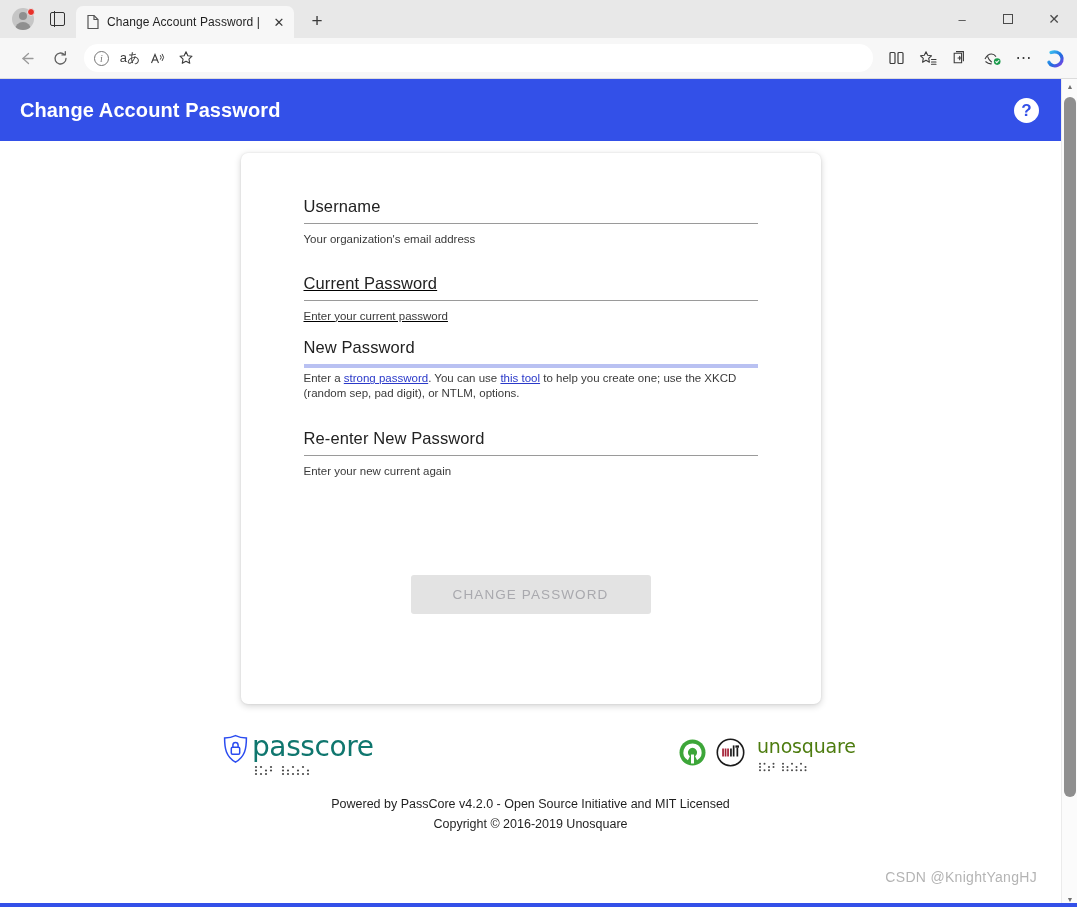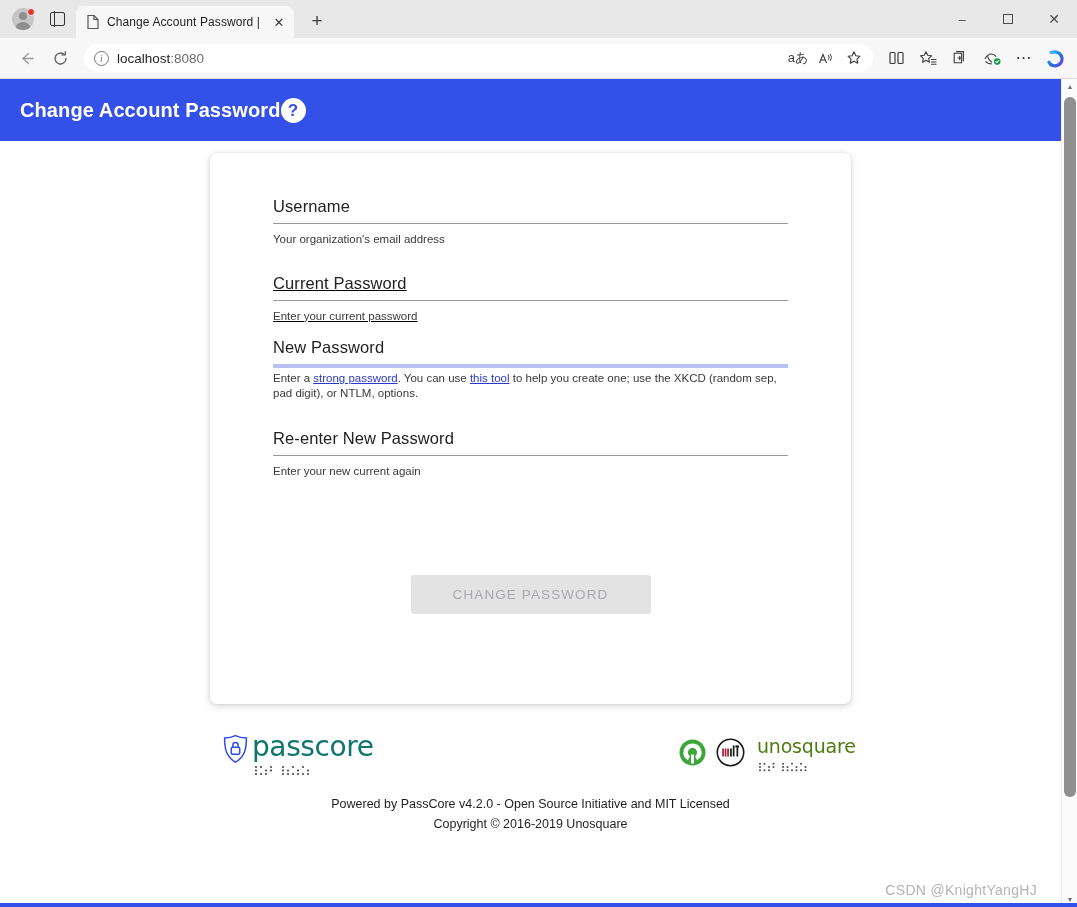--- a/index.html
+++ b/index.html
@@ -174,40 +174,40 @@
     position: relative;
     background: #ffffff;
     overflow: hidden;
   }
 
   .appbar {
     height: 62px;
     background: #3350e8;
     display: flex; align-items: center;
     padding: 0 22px 0 20px;
-    justify-content: flex-start;
+    justify-content: space-between;
   }
   .appbar-title {
     color: #ffffff; font-size: 20px; font-weight: bold;
     letter-spacing: 0.1px;
   }
   .help-btn {
     width: 25px; height: 25px; border-radius: 50%;
     background: #ffffff;
     display: flex; align-items: center; justify-content: center;
     color: #3350e8; font-size: 17px; font-weight: bold;
     line-height: 1;
   }
 
   .content {
     padding: 12px 0 0 0;
   }
 
   .card {
-    width: 641px;
+    width: 580px;
     margin: 0 auto;
     background: #ffffff;
     border-radius: 7px;
     box-shadow: 0 2px 7px rgba(0,0,0,0.18), 0 0 2px rgba(0,0,0,0.10);
     padding: 44px 63px 36px 63px;
     min-height: 551px;
   }
 
   .field { margin-bottom: 6px; }
   .field-label {
@@ -289,21 +289,21 @@
 
   .footer-text {
     text-align: center;
     font-size: 12.5px; color: #1f1f1f;
     line-height: 1.63;
     padding-top: 8px;
   }
 
   
   .watermark {
-    position: absolute; right: 24px; bottom: 9px;
+    position: absolute; right: 24px; bottom: 22px;
     font-size: 14px; color: #b4b4b4;
     letter-spacing: 0.3px;
     pointer-events: none;
   }
 
   
   .scrollbar {
     width: 16px; flex: 0 0 auto;
     background: #fbfbfb;
     border-left: 1px solid #ebebeb;
@@ -374,21 +374,20 @@
     </div>
     <div class="navbtn">
       <svg width="17" height="17" viewBox="0 0 17 17">
         <path d="M14 8.5a5.5 5.5 0 1 1-1.7-3.97" fill="none" stroke="currentColor" stroke-width="1.3" stroke-linecap="round"></path>
         <path d="M13.3 1.6v3.3h-3.3" fill="none" stroke="currentColor" stroke-width="1.3" stroke-linecap="round" stroke-linejoin="round"></path>
       </svg>
     </div>
 
     <div class="urlbar">
       <span class="info-icon">i</span>
-      <span class="url-text"><span>localhost</span><span class="dim">:8080</span></span>
       <span class="url-right">
         <span class="urlicon">
           <span style="font-size:13px;color:#3c3c3c;">aあ</span>
         </span>
         <span class="urlicon">
           <svg width="16" height="15" viewBox="0 0 16 15">
             <path d="M1.5 12L5 3.5L8.5 12" fill="none" stroke="#3c3c3c" stroke-width="1.1"></path>
             <path d="M2.8 9h4.4" fill="none" stroke="#3c3c3c" stroke-width="1.1"></path>
             <path d="M10.3 4.2a3.4 3.4 0 0 1 0 4.4" fill="none" stroke="#3c3c3c" stroke-width="1"></path>
             <path d="M12.1 2.9a5.4 5.4 0 0 1 0 7" fill="none" stroke="#3c3c3c" stroke-width="1"></path>

